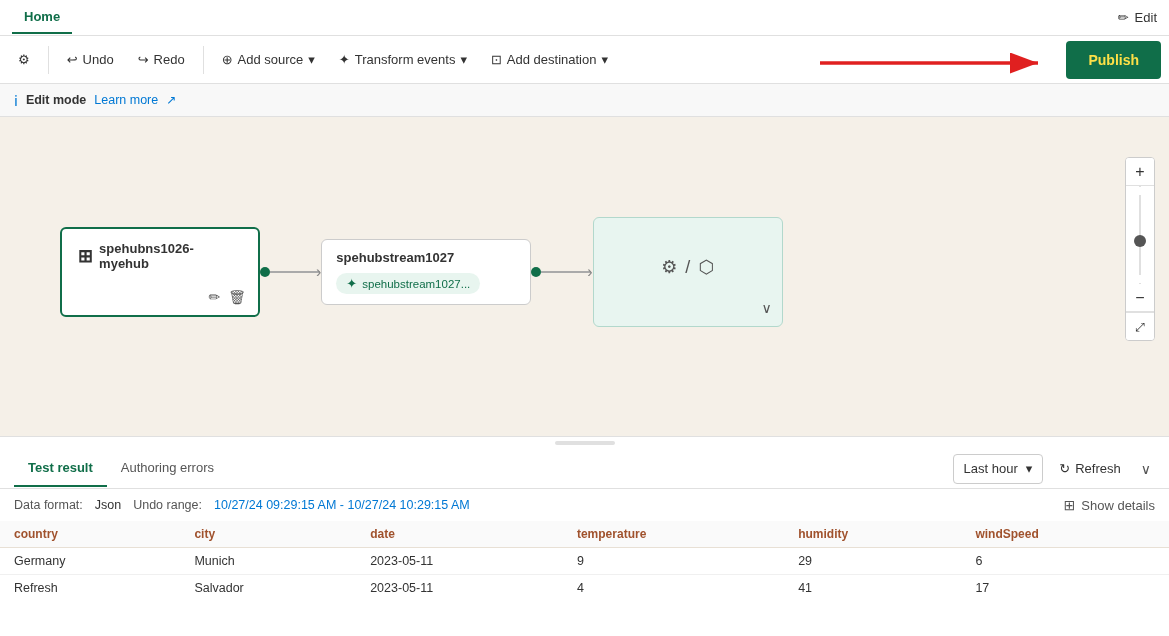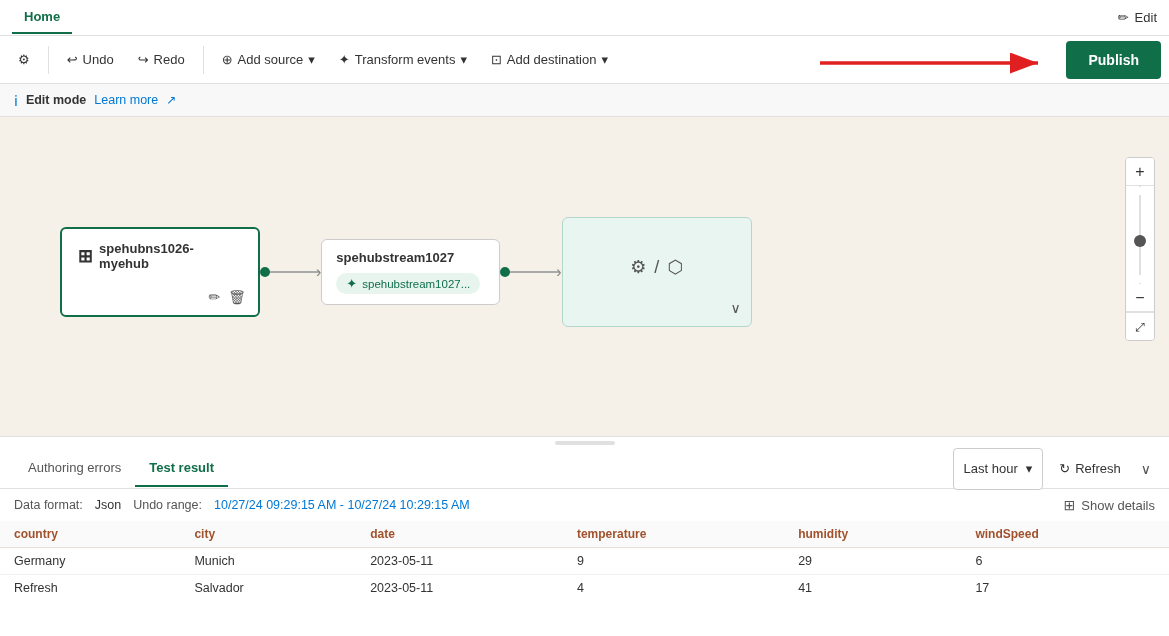--- a/index.html
+++ b/index.html
@@ -52,21 +52,21 @@
       background: transparent;
       border-radius: 4px;
       cursor: pointer;
       font-size: 13px;
       color: #333;
     }
     .toolbar-separator { width: 1px; height: 28px; background: #e0e0e0; margin: 0 4px; }
     .toolbar-spacer { flex: 1; }
     .publish-btn {
       background: #106e49;
-      color: #ffffff;
+      color: #fde047;
       border: none;
       border-radius: 4px;
       padding: 8px 22px;
       font-size: 14px;
       font-weight: 600;
       cursor: pointer;
       height: 38px;
     }
 
     
@@ -201,21 +201,21 @@
     .line {
       height: 2px;
       background: #aaa;
       flex-shrink: 0;
     }
     .stream-node {
       border: 1px solid #ccc;
       border-radius: 6px;
       background: #fff;
       padding: 10px 14px;
-      width: 179px;
+      width: 210px;
     }
     .stream-node-title {
       font-size: 13px;
       font-weight: 600;
       color: #333;
       margin-bottom: 8px;
     }
     .stream-tag {
       display: flex;
       align-items: center;
@@ -306,21 +306,21 @@
       font-weight: 600;
     }
     .panel-controls {
       display: flex;
       align-items: center;
       gap: 8px;
     }
     .time-select {
       border: 1px solid #ccc;
       border-radius: 4px;
-      padding: 20px 10px;
+      padding: 8px 10px;
       font-size: 13px;
       color: #333;
       background: #fff;
       cursor: pointer;
       height: 30px;
       display: flex;
       align-items: center;
       gap: 8px;
     }
     .refresh-btn {
@@ -514,22 +514,22 @@
   </div>
 </div>
 
 <div class="bottom-panel">
   <div class="scroll-handle-container">
     <div class="scroll-handle"></div>
   </div>
 
   <div class="panel-tabs">
     <div class="panel-tab-group">
+      <div class="panel-tab active">Test result</div>
       <div class="panel-tab">Authoring errors</div>
-      <div class="panel-tab active">Test result</div>
     </div>
     <div class="panel-controls">
       <div class="time-select">
         <span>Last hour</span>
         <span>▾</span>
       </div>
       <button class="refresh-btn">
         <span>↻</span>
         <span>Refresh</span>
       </button>

